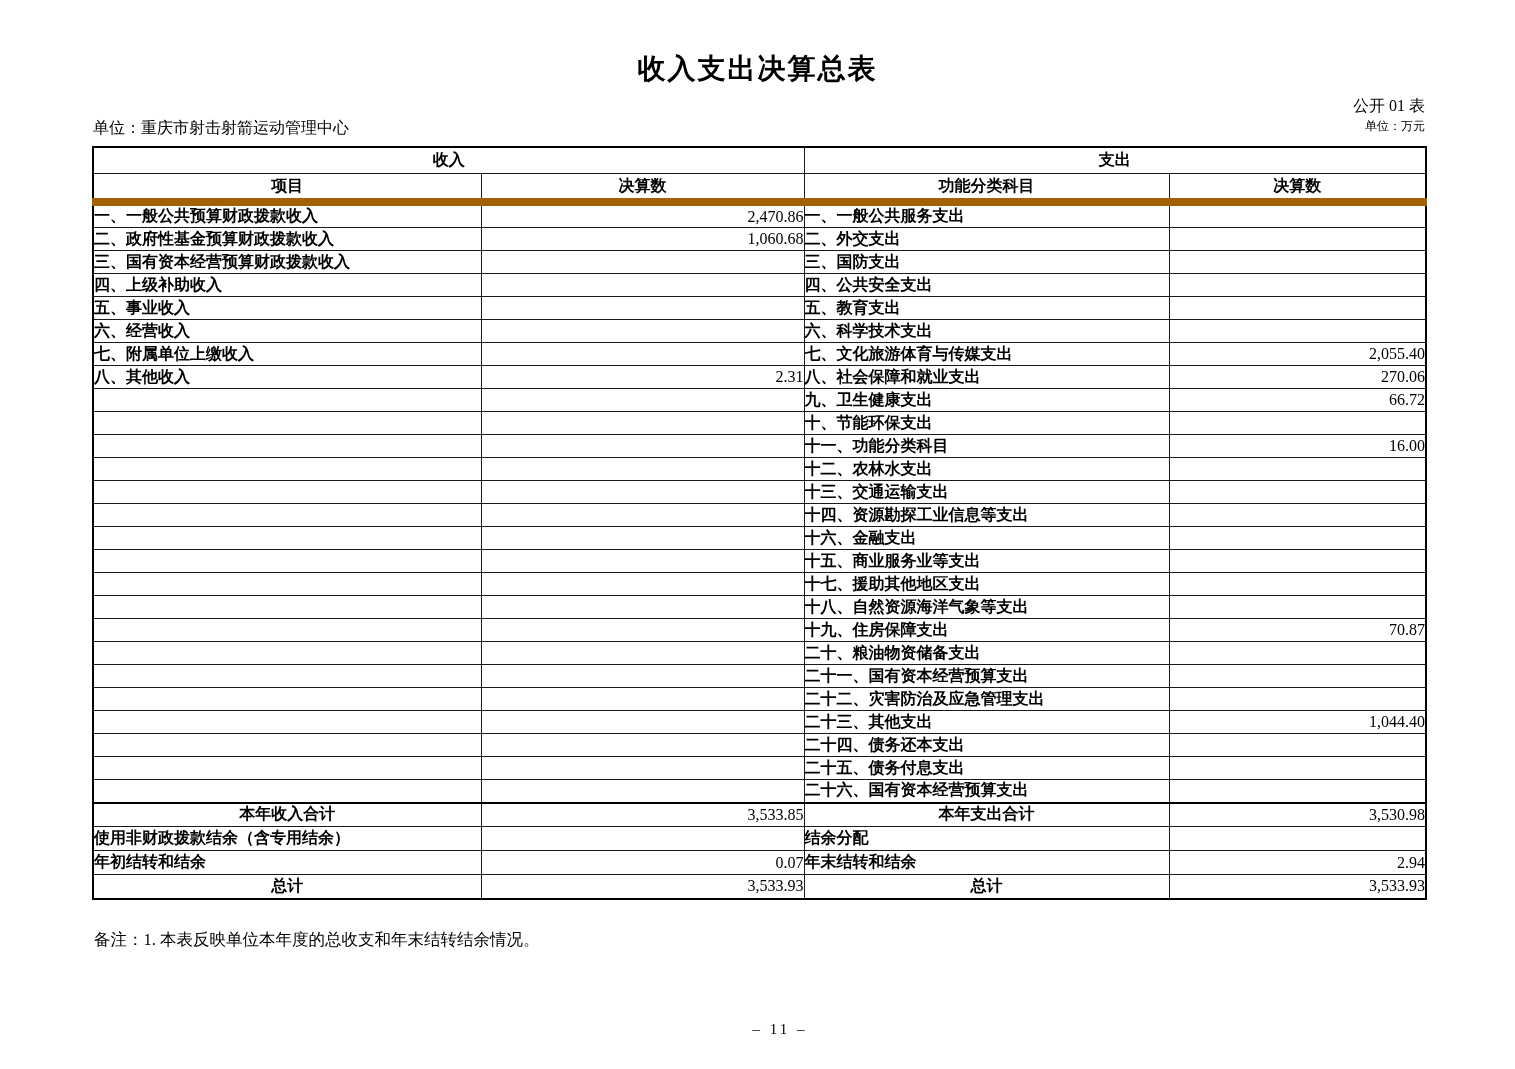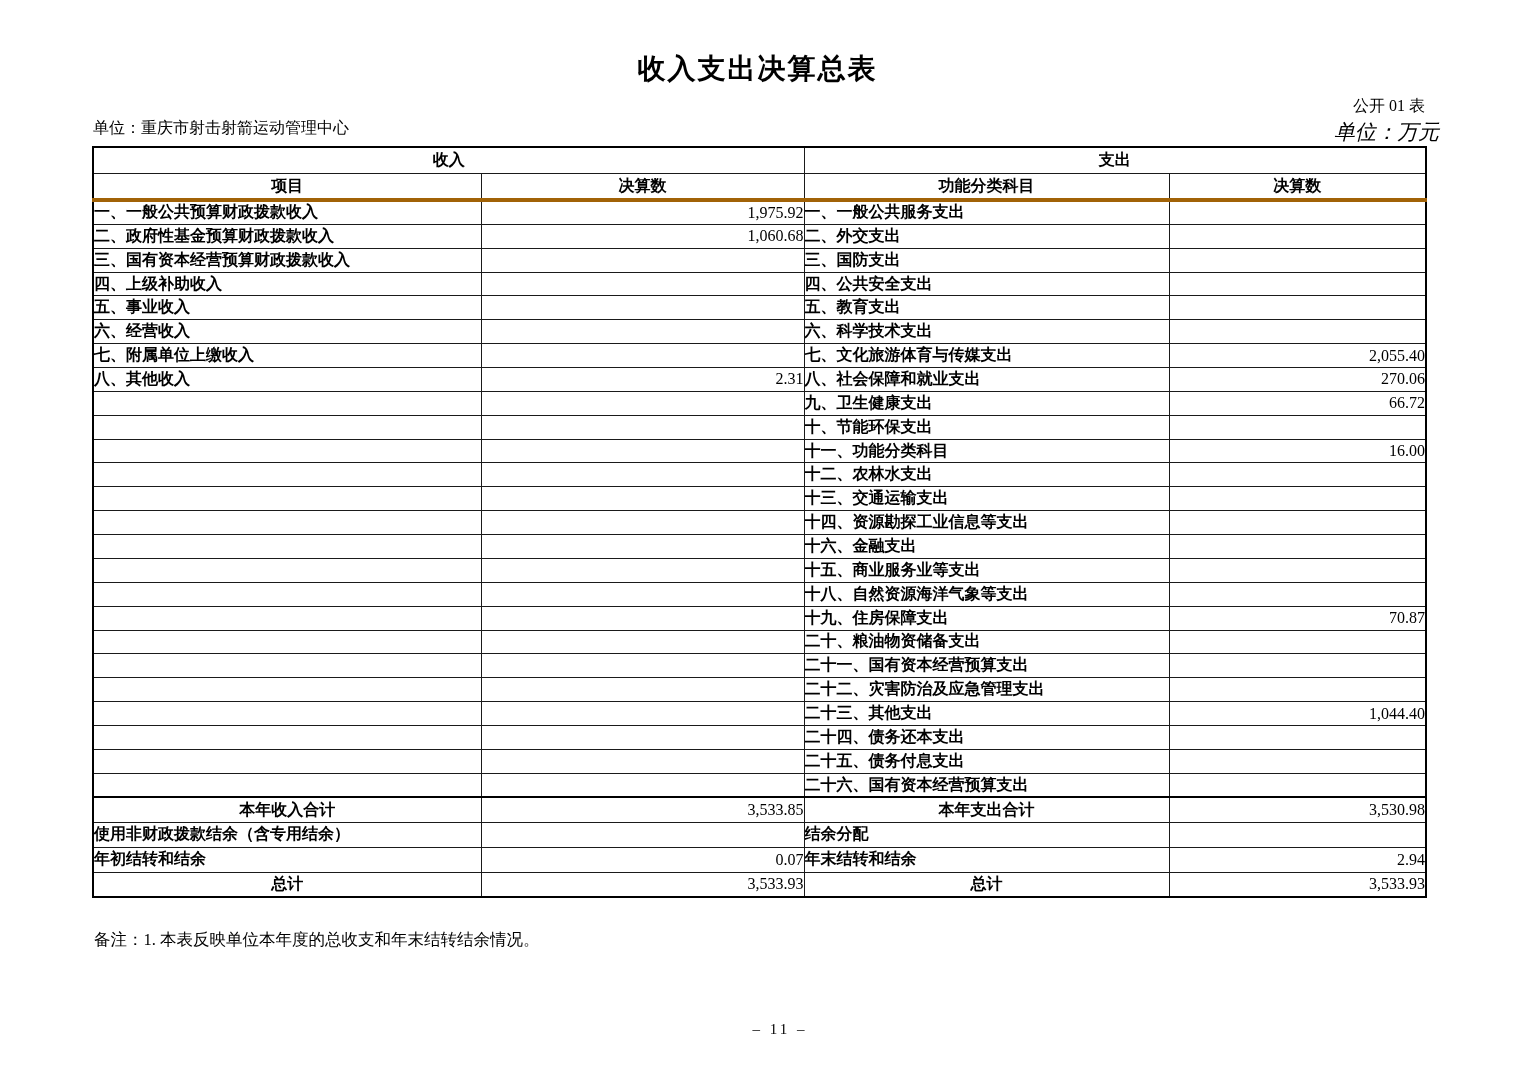--- a/index.html
+++ b/index.html
@@ -21,23 +21,22 @@
   }
   .form-code {
     position:absolute; top:96px; right:90px;
     font-size:16px;
   }
   .meta-left {
     position:absolute; top:118px; left:93px;
     font-size:16px;
   }
   .meta-right {
-    position:absolute; top:118px; right:76px;
-    font-size:21px;
-    font-style:italic;
+    position:absolute; top:118px; right:90px;
+    font-size:12px;
   }
 
   .table-wrap { position:absolute; top:146px; left:92px; }
   table.main {
     border-collapse:collapse;
     table-layout:fixed;
     width:1333px; height:752px;
     border:2px solid #000;
   }
   table.main td, table.main th {
@@ -49,21 +48,21 @@
   }
   tr.sec-header th {
     height:25px;
     font-size:16px; font-weight:bold;
     text-align:center;
   }
   tr.col-header th {
     height:24px;
     font-size:16px; font-weight:bold;
     text-align:center;
-    border-bottom:4px solid #a16207;
+    border-bottom:8px solid #a16207;
   }
   tr.data-row { height:23px; }
   tr.footer-row { height:24px; }
   tr.footer-first td { border-top:2px solid #000; }
 
   td.label-cell {
     text-align:left;
     padding-left:3px;
     font-size:16px;
     font-weight:bold;
@@ -119,21 +118,21 @@
         <tr class="col-header">
           <th>项目</th>
           <th>决算数</th>
           <th>功能分类科目</th>
           <th>决算数</th>
         </tr>
       </thead>
       <tbody id="data-rows">
           <tr class="data-row">
             <td class="label-cell">一、一般公共预算财政拨款收入</td>
-            <td class="value-cell">1,975.92</td>
+            <td class="value-cell">2,470.86</td>
             <td class="label-cell">一、一般公共服务支出</td>
             <td class="value-cell"></td>
           </tr>
           <tr class="data-row">
             <td class="label-cell">二、政府性基金预算财政拨款收入</td>
             <td class="value-cell">1,060.68</td>
             <td class="label-cell">二、外交支出</td>
             <td class="value-cell"></td>
           </tr>
           <tr class="data-row">
@@ -211,20 +210,26 @@
           <tr class="data-row">
             <td class="label-cell"></td>
             <td class="value-cell"></td>
             <td class="label-cell">十六、金融支出</td>
             <td class="value-cell"></td>
           </tr>
           <tr class="data-row">
             <td class="label-cell"></td>
             <td class="value-cell"></td>
             <td class="label-cell">十五、商业服务业等支出</td>
+            <td class="value-cell"></td>
+          </tr>
+          <tr class="data-row">
+            <td class="label-cell"></td>
+            <td class="value-cell"></td>
+            <td class="label-cell">十七、援助其他地区支出</td>
             <td class="value-cell"></td>
           </tr>
           <tr class="data-row">
             <td class="label-cell"></td>
             <td class="value-cell"></td>
             <td class="label-cell">十八、自然资源海洋气象等支出</td>
             <td class="value-cell"></td>
           </tr>
           <tr class="data-row">
             <td class="label-cell"></td>

